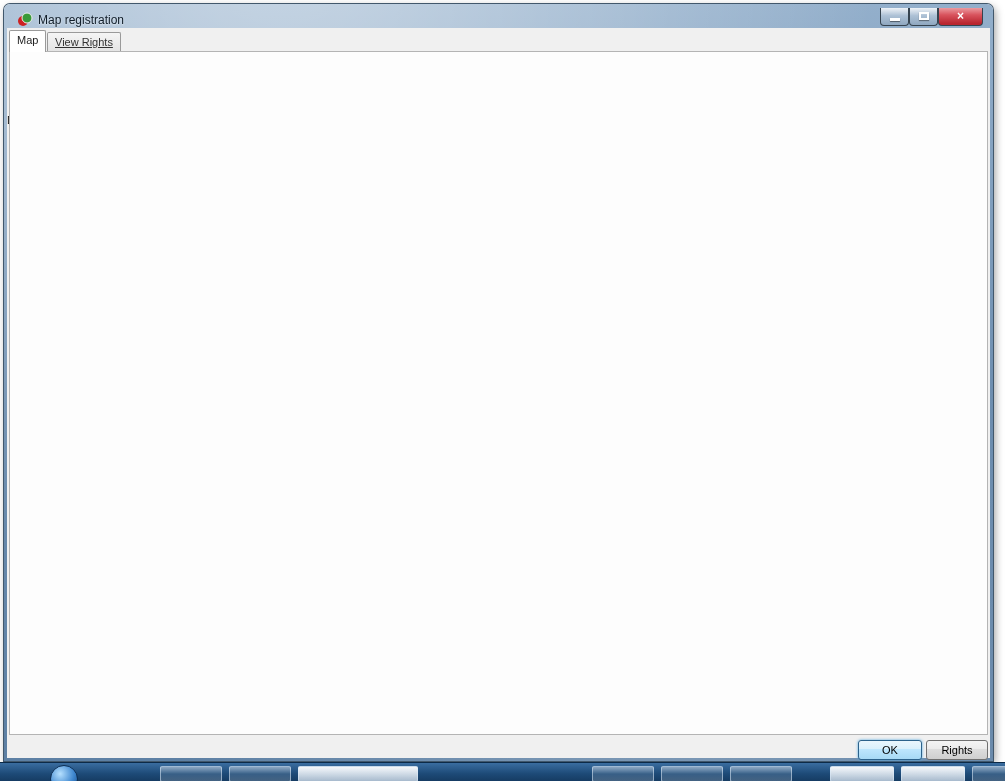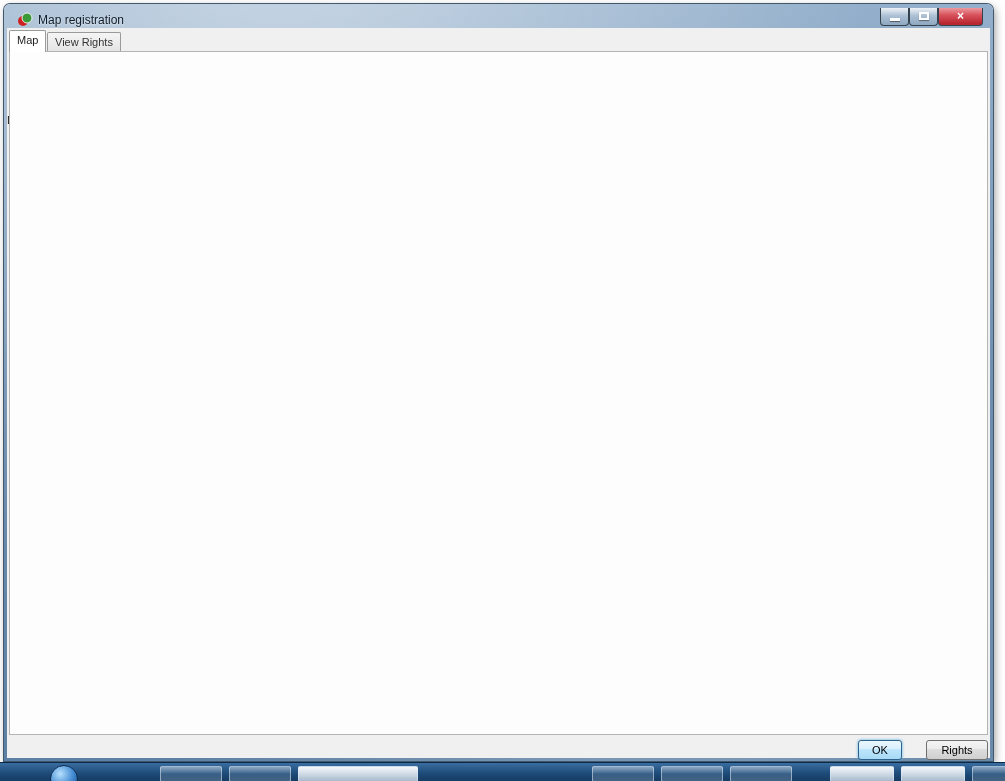--- a/index.html
+++ b/index.html
@@ -26,21 +26,21 @@
     background:linear-gradient(#eb9ba0, #d9545e 40%, #b92630 90%); font-weight:bold; font-size:12px; line-height:16px; }
   .min-glyph { position:absolute; left:9px; top:10px; width:10px; height:3px; background:#fff; box-shadow:0 1px 1px rgba(0,0,0,.5); }
   .max-glyph { position:absolute; left:9px; top:4px; width:10px; height:8px; border:2px solid #fff; box-shadow:0 1px 1px rgba(0,0,0,.4); }
 
   .dlg-client { left:7px; top:28px; width:983px; height:730px; background:#f0f0f0; }
 
   
   .tab { top:30px; height:21px; border:1px solid #9a9a9a; border-bottom:none; border-radius:2px 2px 0 0;
          padding:3px 7px 0 7px; }
   .tab.active { left:9px; background:#ffffff; z-index:3; height:22px; }
-  .tab.inactive { left:47px; top:32px; background:linear-gradient(#f5f5f5,#e2e2e2); color:#333; z-index:1; }
+  .tab.inactive { left:47px; top:32px; background:linear-gradient(#f5f5f5,#e2e2e2); color:#333; z-index:1;text-decoration:underline; }
   .tab-panel { left:9px; top:51px; width:979px; height:684px; background:#fdfdfd; border:1px solid #b4b4b4; z-index:2; }
 
   
   .globe { left:22px; top:56px; width:28px; height:28px; }
   .hdr-title { left:62px; top:66px; }
   .hdr-sep { left:20px; top:89px; width:962px; height:1px; background:#dcdcdc; }
 
   
   .lbl { color:#1c1c1c; }
   .tbx { background:#fff; border:1px solid #a5acb2; padding:1px 3px; font-family:inherit; font-size:11px; width:100%; height:100%; }
@@ -98,21 +98,21 @@
   .cb .tick { display:none; position:absolute; left:1px; top:-3px; font-size:11px; font-weight:bold; color:#2b579a; }
   .cb.checked .tick { display:block; }
   .cb-label { position:absolute; left:17px; top:0; line-height:13px; white-space:nowrap; }
   .text-lbl { left:193px; top:670px; }
   .text-input { left:193px; top:681px; width:207px; height:15px; }
   .status-line { left:196px; top:709px; }
   .status-line span { margin-right:6px; }
 
   
   .footer-btn { top:740px; height:20px; line-height:18px; text-align:center; border-radius:3px; font-size:11px; }
-  .ok-btn { left:858px; width:44px; background:linear-gradient(#eaf6fd,#d9f0fc 45%,#bee6fd 46%,#a7d9f5);
+  .ok-btn { left:858px; width:64px; background:linear-gradient(#eaf6fd,#d9f0fc 45%,#bee6fd 46%,#a7d9f5);
             border:1px solid #2c628b; box-shadow:0 0 3px #4fa8e0; }
   .cancel-btn { left:926px; width:62px; background:linear-gradient(#f4f4f4,#ebebeb 45%,#dddddd 46%,#cfcfcf);
                 border:1px solid #707070; }
 
   
   .taskbar { left:0; top:762px; width:1005px; height:19px; overflow:hidden;
              background:linear-gradient(#3a6da0, #1d4a77 60%, #163c63); border-top:1px solid #0c2a47; }
   .orb { position:absolute; left:50px; top:2px; width:28px; height:28px; border-radius:50%;
          background:radial-gradient(circle at 35% 30%, #b5e0ff, #3f87cf 55%, #1b4f8a 90%); border:1px solid #0d2f55; }
   .tb-btn { position:absolute; top:3px; height:16px; border-radius:2px;

